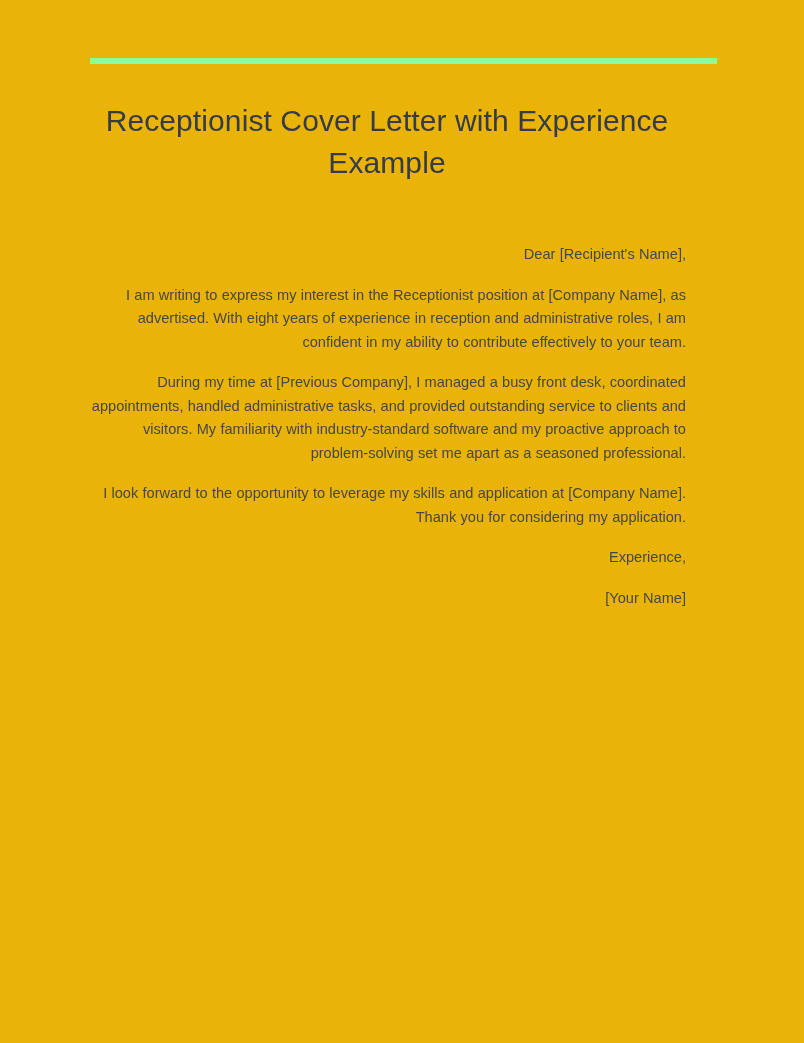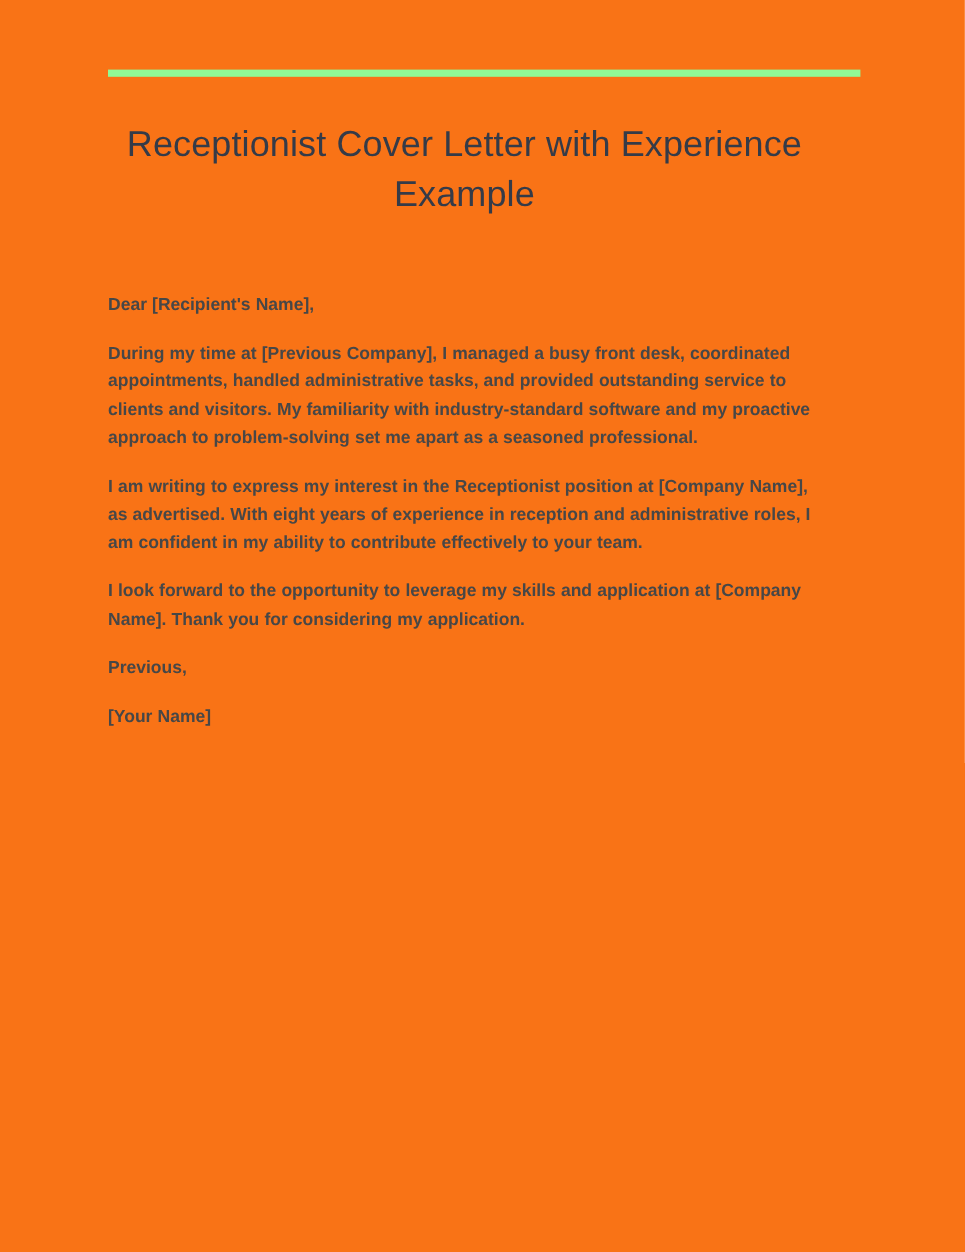--- a/index.html
+++ b/index.html
@@ -12,21 +12,21 @@
     height: 1043px;
     font-family: "Liberation Sans", sans-serif;
     -webkit-font-smoothing: antialiased;
     overflow: hidden;
   }
 
   .page {
     position: relative;
     width: 804px;
     height: 1043px;
-    background: #f97316;
+    background: #eab308;
     box-sizing: border-box;
   }
 
   .accent-bar {
     position: absolute;
     left: 90px;
     top: 58px;
     width: 627px;
     height: 6px;
     background: #90fa95;
@@ -53,40 +53,39 @@
     top: 243px;
     width: 596px;
   }
 
   .letter-body p {
     margin: 0 0 17px 0;
     font-family: "Liberation Sans", sans-serif;
     font-size: 14.6px;
     line-height: 23.5px;
     color: #474747;
-    text-align: left;
+    text-align: right;
     word-spacing: 0.2px;
-    font-weight: bold;
   }
 
   .letter-body p:last-child {
     margin-bottom: 16px;
   }
 </style>
 </head>
 <body>
 
 <div class="page">
 
   <div class="accent-bar"></div>
 
   <h1 class="doc-title">Receptionist Cover Letter with Experience Example</h1>
 
   <div class="letter-body">
     <p>Dear [Recipient's Name],</p>
+    <p>I am writing to express my interest in the Receptionist position at [Company Name], as advertised. With eight years of experience in reception and administrative roles, I am confident in my ability to contribute effectively to your team.</p>
     <p>During my time at [Previous Company], I managed a busy front desk, coordinated appointments, handled administrative tasks, and provided outstanding service to clients and visitors. My familiarity with industry-standard software and my proactive approach to problem-solving set me apart as a seasoned professional.</p>
-    <p>I am writing to express my interest in the Receptionist position at [Company Name], as advertised. With eight years of experience in reception and administrative roles, I am confident in my ability to contribute effectively to your team.</p>
     <p>I look forward to the opportunity to leverage my skills and application at [Company Name]. Thank you for considering my application.</p>
-    <p>Previous,</p>
+    <p>Experience,</p>
     <p>[Your Name]</p>
   </div>
 
 </div>
 
 </body></html>

